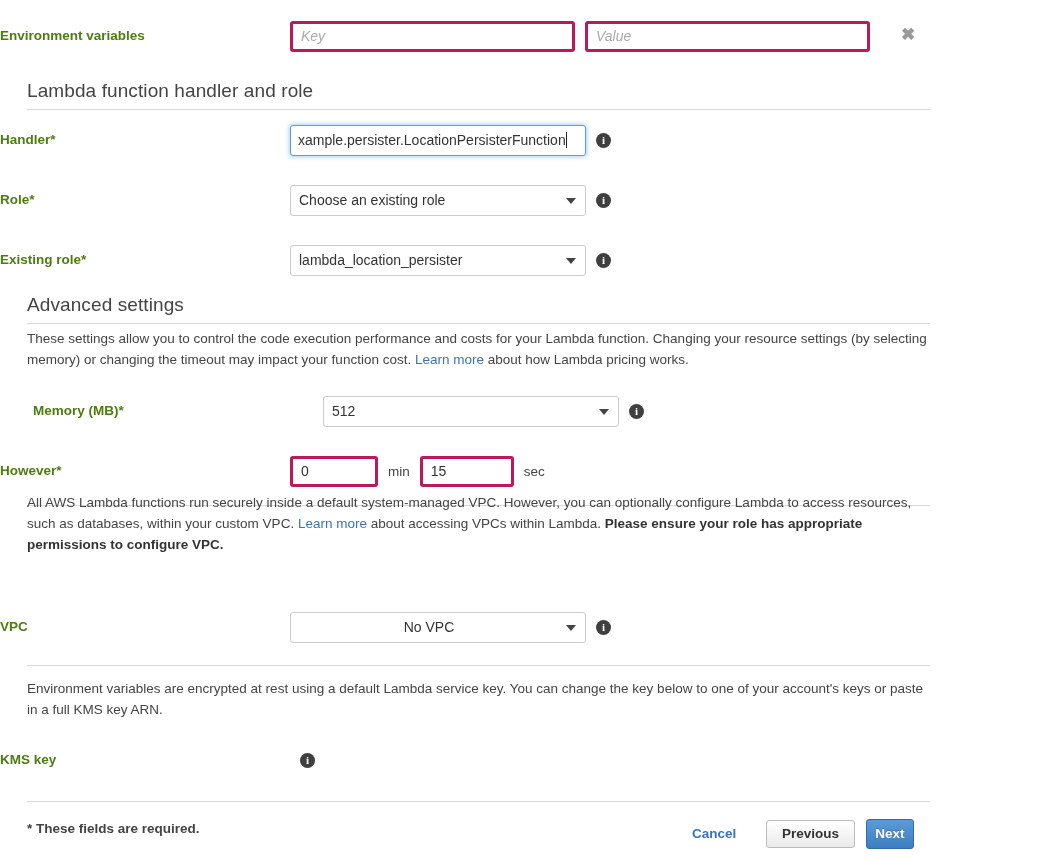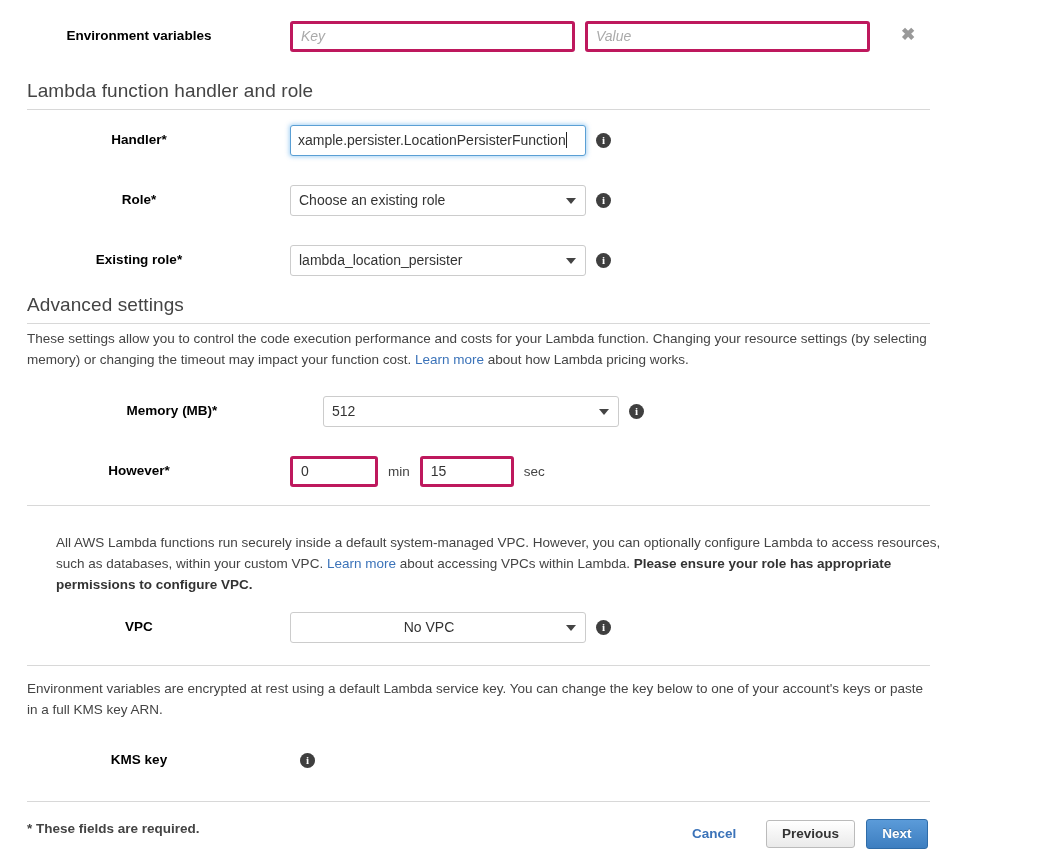--- a/index.html
+++ b/index.html
@@ -23,25 +23,25 @@
 
   
   .row {
     position: absolute;
     display: flex;
     align-items: center;
     height: 32px;
   }
   .field-label {
     width: 290px;
-    text-align: center;
+    text-align: left;
     padding-right: 12px;
     font-size: 13.5px;
     font-weight: bold;
-    color: #000000;
+    color: #4d7c0f;
     line-height: 16px;
     white-space: nowrap;
   }
 
   
   .txt {
     height: 31px;
     border: 3px solid #be185d;
     border-radius: 3px;
     background: #ffffff;
@@ -213,21 +213,21 @@
     width: 89px;
     height: 28px;
     line-height: 26px;
     color: #333333;
     border: 1px solid #bbbbbb;
     background: linear-gradient(to bottom, #ffffff 0%, #eaeaea 100%);
   }
   .btn-next {
     top: 819px;
     left: 866px;
-    width: 62px;
+    width: 48px;
     height: 30px;
     line-height: 28px;
     color: #ffffff;
     border: 1px solid #2f6ca8;
     background: linear-gradient(to bottom, #5b9bd9 0%, #3d7ec0 100%);
     text-shadow: 0 -1px 0 rgba(0,0,0,0.25);
   }
 </style>
 </head>
 <body>
@@ -288,21 +288,21 @@
   <div class="row" style="left:0px; top:455px;">
     <div class="field-label">However*</div>
     <input class="txt" style="width: 88px;" type="text" value="0">
     <span class="unit">min</span>
     <input class="txt" style="width: 94px;" type="text" value="15">
     <span class="unit">sec</span>
   </div>
 
   <div class="hr" style="top:505px;"></div>
 
-  <div class="para" style="top:532px;margin-left:29px;"><span>All AWS Lambda functions run securely inside a default system-managed VPC. However, you can optionally configure Lambda to access resources, such as databases, within your custom VPC. </span><a class="link">Learn more</a><span> about accessing VPCs within Lambda. </span><b>Please ensure your role has appropriate permissions to configure VPC.</b></div>
+  <div class="para" style="top:492px;"><span>All AWS Lambda functions run securely inside a default system-managed VPC. However, you can optionally configure Lambda to access resources, such as databases, within your custom VPC. </span><a class="link">Learn more</a><span> about accessing VPCs within Lambda. </span><b>Please ensure your role has appropriate permissions to configure VPC.</b></div>
 
   <div class="row" style="left:0px; top:611px;">
     <div class="field-label">VPC</div>
     <div class="sel" style="width:296px;justify-content:center;">
       <span>No VPC</span>
       <span class="arrow"></span>
     </div>
     <div class="info">i</div>
   </div>
 

